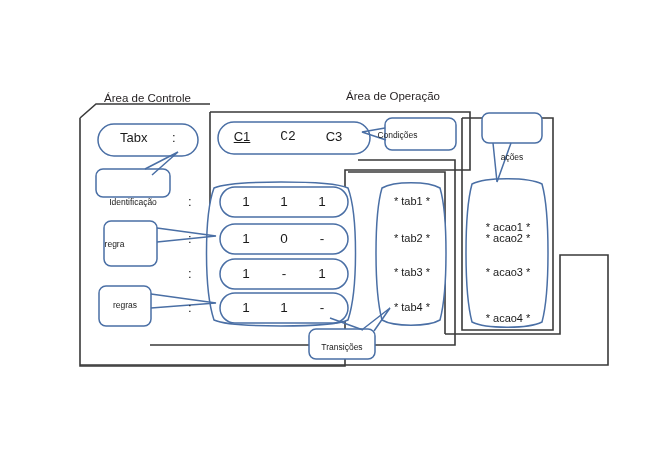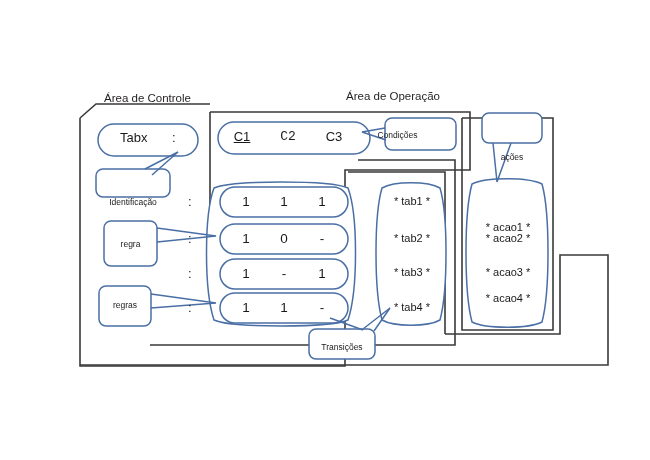--- a/index.html
+++ b/index.html
@@ -122,27 +122,27 @@
   <div class="lbl mid ctr" style="left:310px;top:300px;width:24px;">-</div>
 
   <div class="lbl small ctr" style="left:382px;top:195px;width:60px;">* tab1 *</div>
   <div class="lbl small ctr" style="left:382px;top:232px;width:60px;">* tab2 *</div>
   <div class="lbl small ctr" style="left:382px;top:266px;width:60px;text-align:center;">* tab3 *</div>
   <div class="lbl small ctr" style="left:382px;top:301px;width:60px;">* tab4 *</div>
 
   <div class="lbl small ctr" style="left:472px;top:194px;width:72px;margin-top:27px;">* acao1 *</div>
   <div class="lbl small ctr" style="left:472px;top:232px;width:72px;">* acao2 *</div>
   <div class="lbl small ctr" style="left:472px;top:266px;width:72px;">* acao3 *</div>
-  <div class="lbl small ctr" style="left:472px;top:292px;width:72px;">* acao4 *</div>
+  <div class="lbl small ctr" style="left:472px;top:312px;width:72px;">* acao4 *</div>
 
   <div class="lbl tiny ctr" style="left:96px;top:197px;width:74px;">Identificação</div>
 
   <div class="lbl tiny ctr" style="left:362px;top:130px;width:71px;">Condições</div>
 
   <div class="lbl tiny ctr" style="left:482px;top:123px;width:60px;margin-top:29px;">ações</div>
 
-  <div class="lbl tiny ctr" style="left:104px;top:239px;width:53px;">regra</div>
+  <div class="lbl tiny ctr" style="left:88px;top:239px;width:53px;">regra</div>
 
   <div class="lbl tiny ctr" style="left:99px;top:300px;width:52px;">regras</div>
 
   <div class="lbl tiny ctr" style="left:309px;top:342px;width:66px;">Transições</div>
 
 </div>
 
 </body></html>

